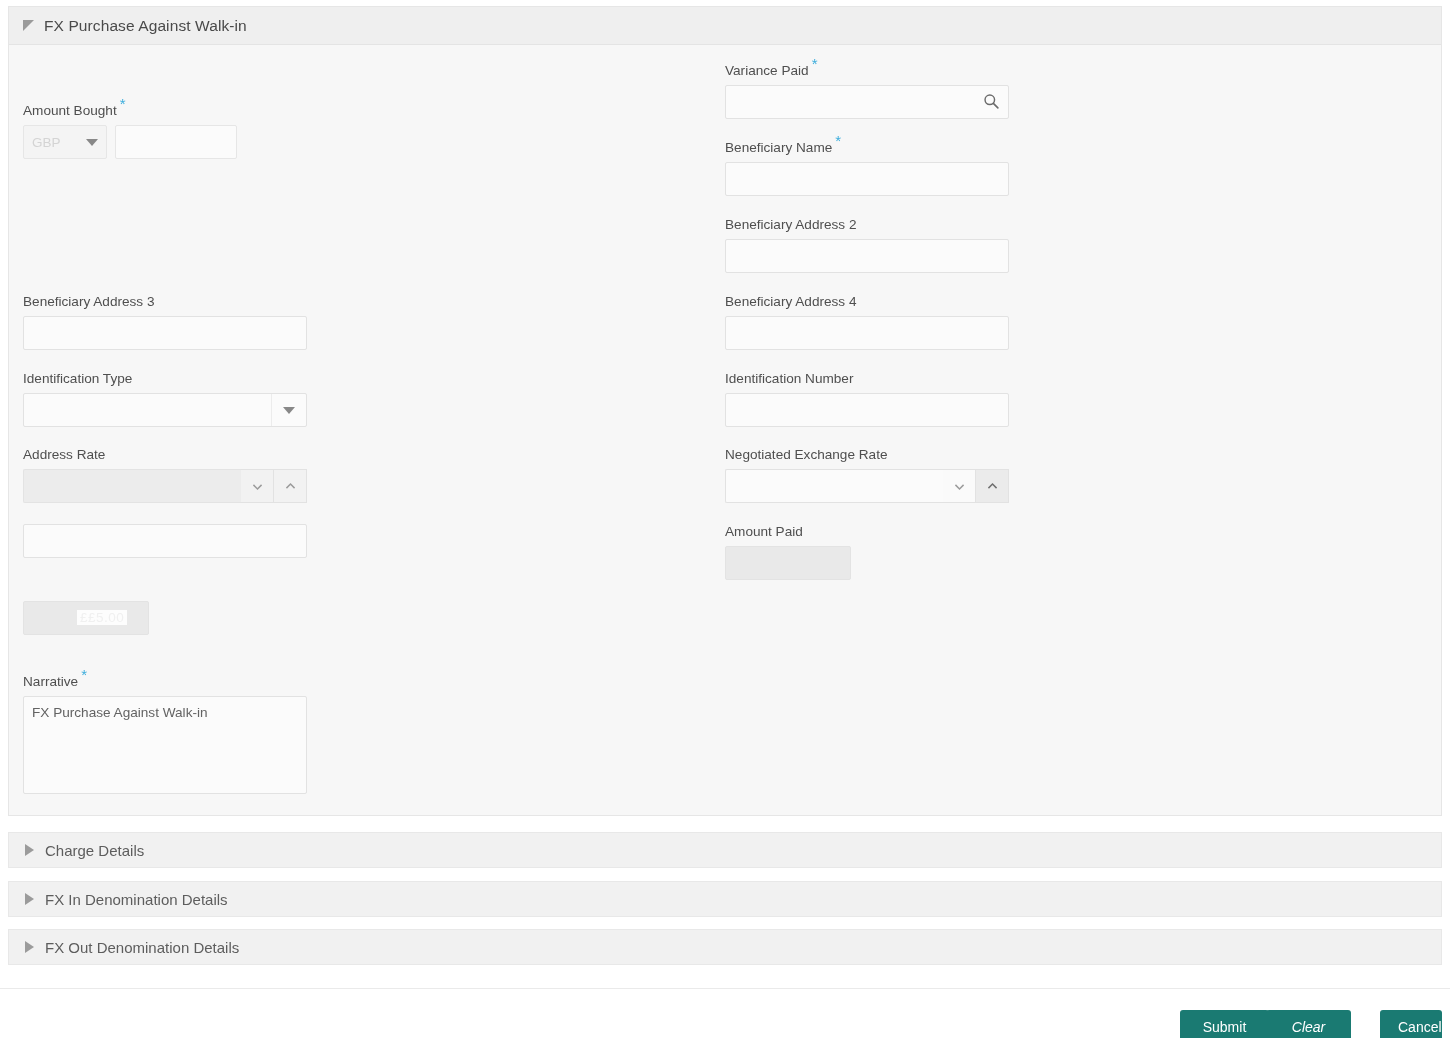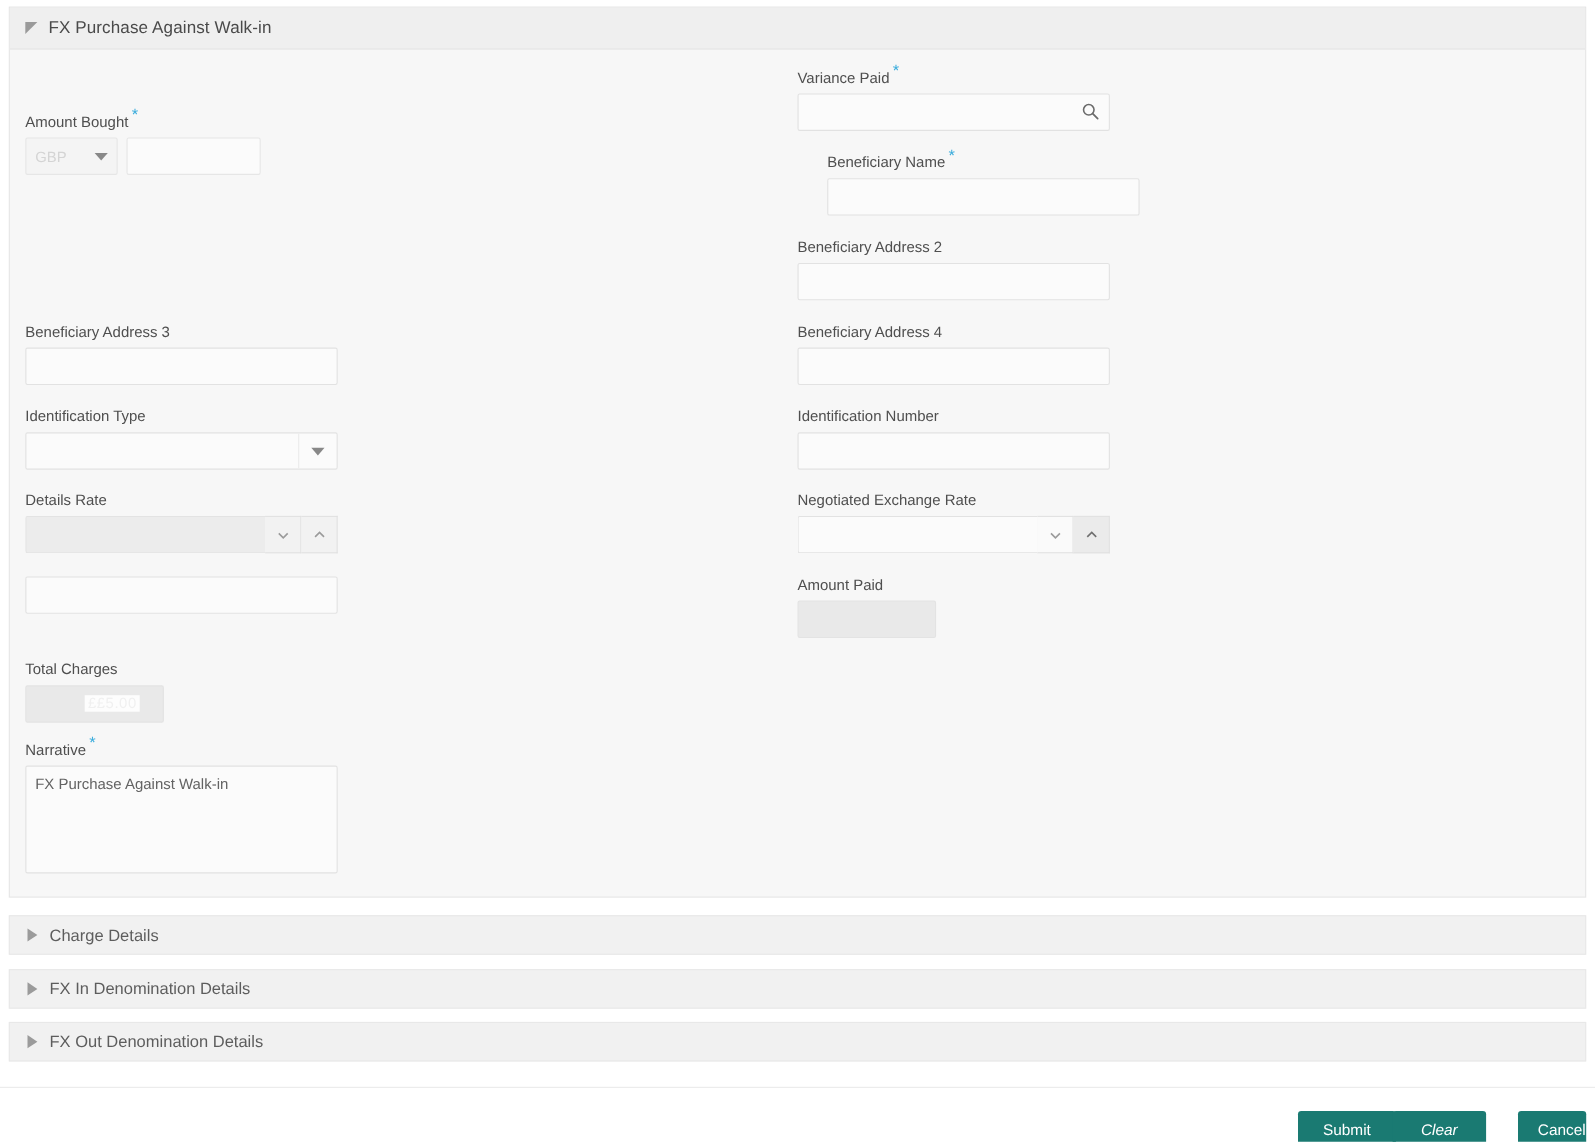--- a/index.html
+++ b/index.html
@@ -341,42 +341,41 @@
       <span class="label">Identification Type</span>
       <div class="select-wrap">
         <span class="select-val"></span>
         <span class="select-btn">
           <span class="caret"></span>
         </span>
       </div>
     </div>
 
     <div class="field col-left" style="top:402px;">
-      <span class="label">Details Rate</span>
+      <span class="label">Address Rate</span>
       <div class="spin-wrap">
         <input class="spin-in disabled" type="text" disabled="" value="" style="">
         <span class="spin-btn dis">
           <svg class="chev" viewBox="0 0 16 16">
               <path d="M3 6 L8 11 L13 6"></path>
             </svg>
         </span>
         <span class="spin-btn dis">
           <svg class="chev" viewBox="0 0 16 16">
               <path d="M3 10 L8 5 L13 10"></path>
             </svg>
         </span>
       </div>
     </div>
 
     <div class="field col-left" style="top:479px;">
       <input class="input w284" type="text" placeholder="" style="">
     </div>
 
     <div class="field col-left" style="top:556px;">
-      <span class="label">Total Charges</span>
       <div style="position:relative;width:126px;">
         <input class="input disabled" style="width: 126px;" type="text" disabled="" value="">
         <span class="masked">££5.00</span>
       </div>
     </div>
 
     <div class="field col-left" style="top:629px;">
       <span class="label"><span>Narrative</span><span class="req">*</span></span>
       <textarea class="narr" placeholder="" style="">FX Purchase Against Walk-in</textarea>
     </div>
@@ -385,21 +384,21 @@
       <span class="label"><span>Variance Paid</span><span class="req">*</span></span>
       <div class="search-wrap">
         <input class="input" type="text" placeholder="" style="">
         <svg class="mag" viewBox="0 0 20 20">
           <circle cx="8" cy="8" r="5.6" fill="none" stroke="#6b6b6b" stroke-width="1.7"></circle>
           <line x1="12.2" y1="12.2" x2="17.5" y2="17.5" stroke="#6b6b6b" stroke-width="1.9" stroke-linecap="round"></line>
         </svg>
       </div>
     </div>
 
-    <div class="field col-right" style="top:95px;margin-left:27px;">
+    <div class="field col-right" style="top:95px;">
       <span class="label"><span>Beneficiary Name</span><span class="req">*</span></span>
       <input class="input w284" type="text" placeholder="" style="">
     </div>
 
     <div class="field col-right" style="top:172px;">
       <span class="label">Beneficiary Address 2</span>
       <input class="input w284" type="text" placeholder="" style="">
     </div>
 
     <div class="field col-right" style="top:249px;">

